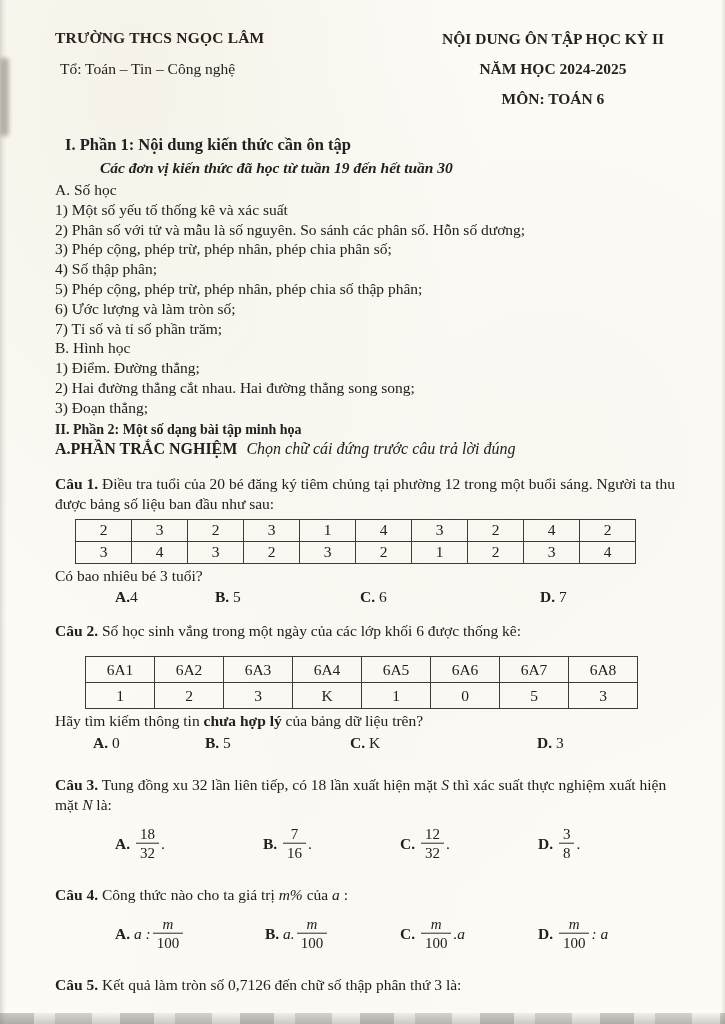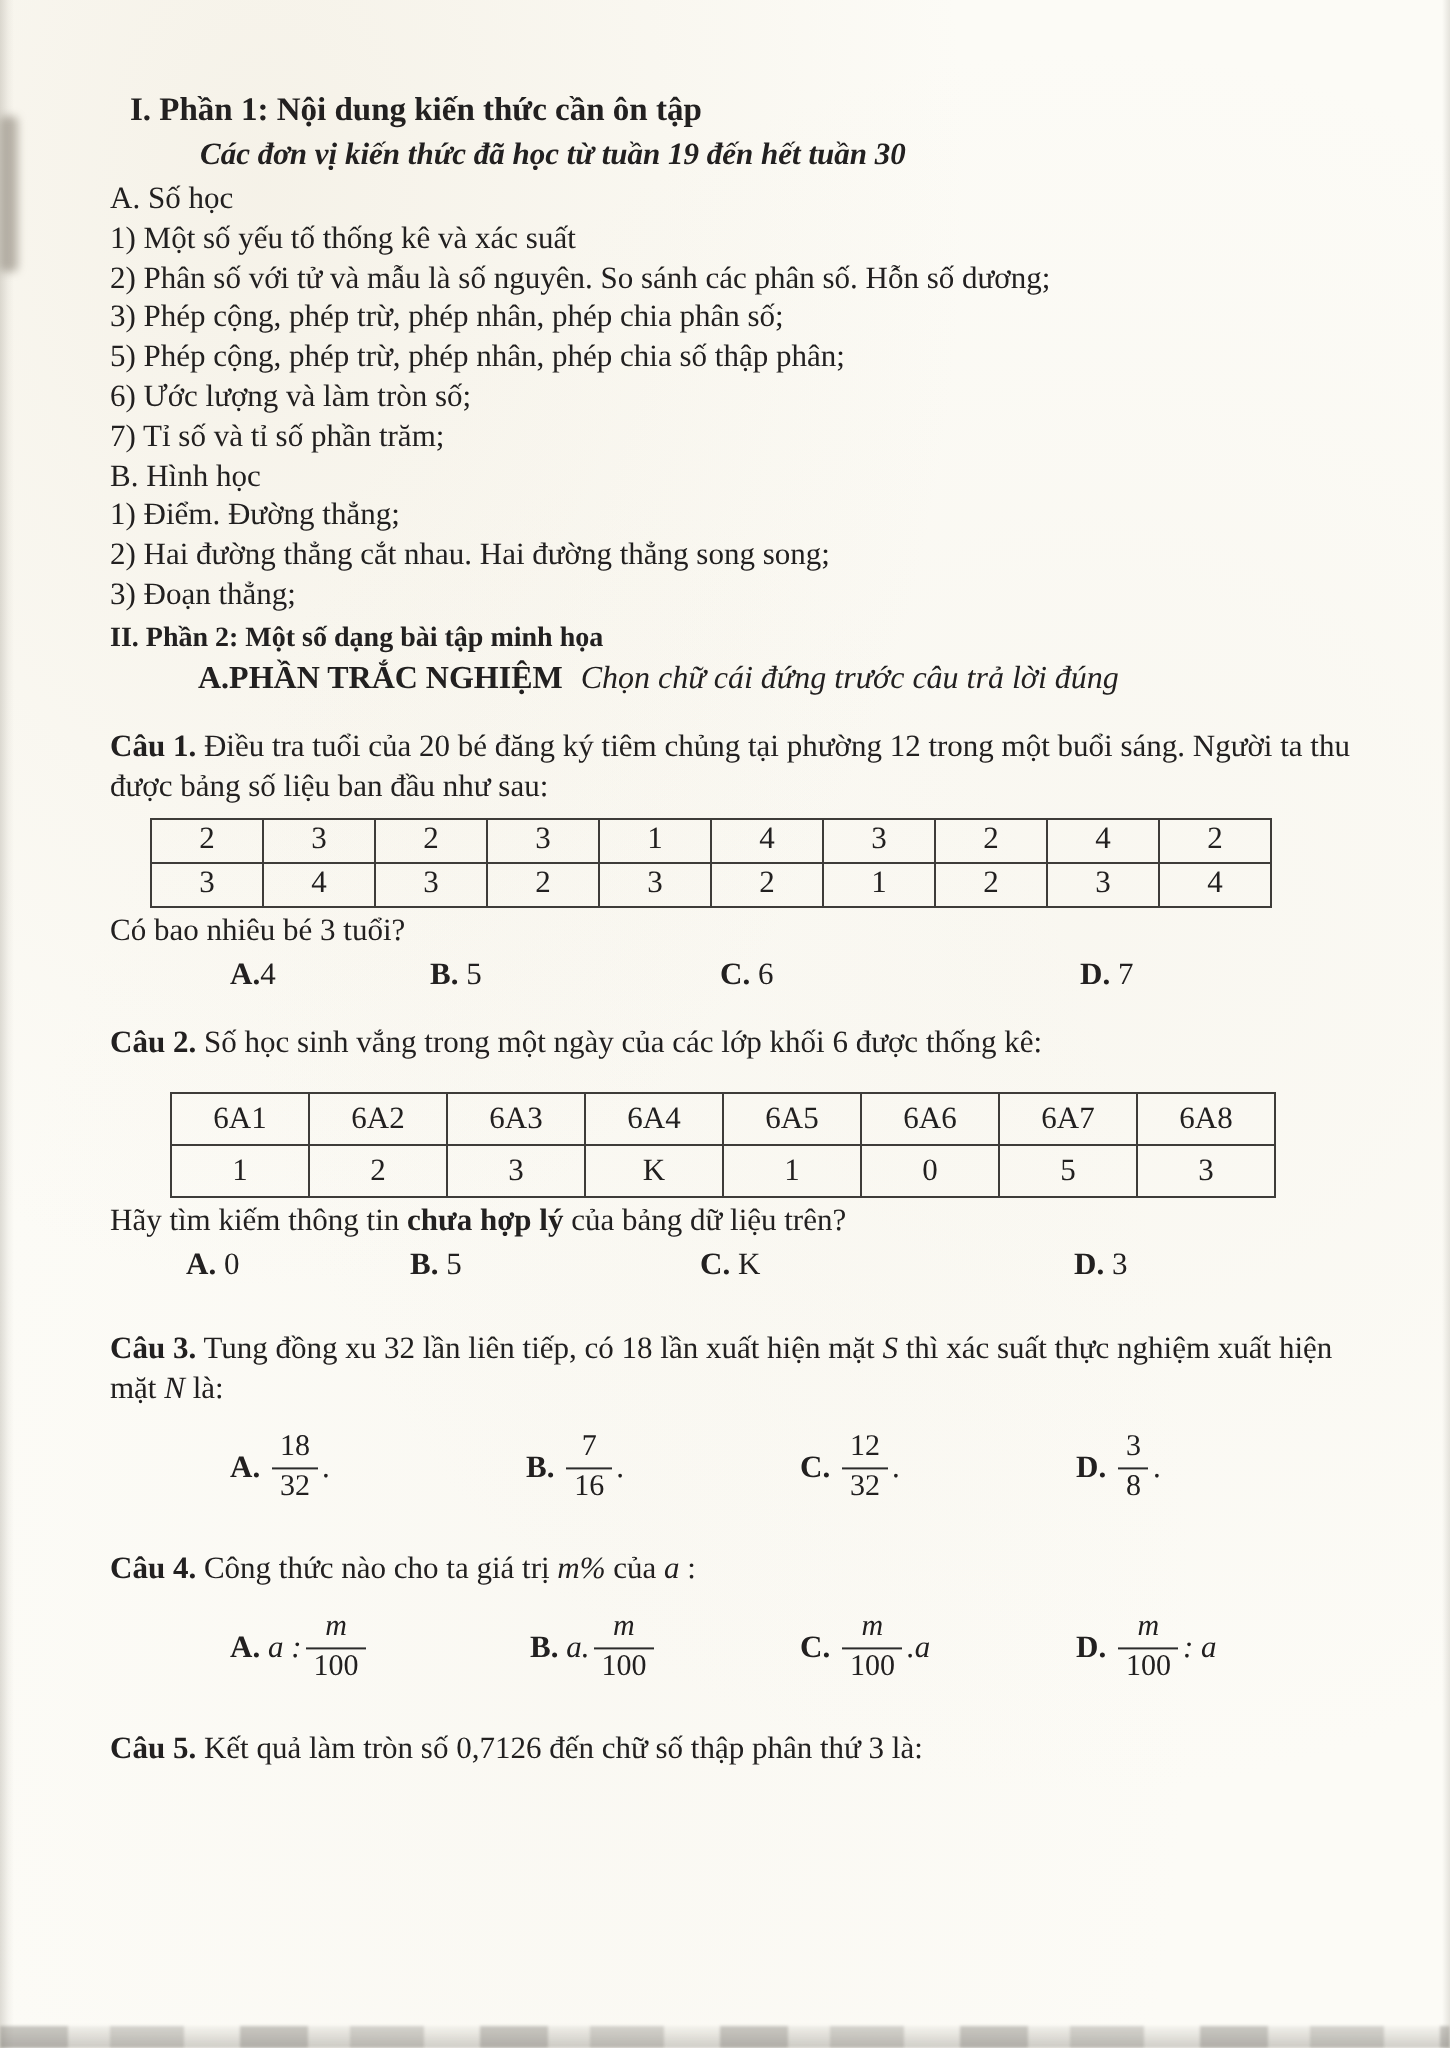--- a/index.html
+++ b/index.html
@@ -31,21 +31,21 @@
   .hdr-left{padding-top:4px;}
   .school{font-weight:bold;font-size:15.5px;letter-spacing:0.2px;color:#27221c;}
   .dept{margin-top:11px;padding-left:5px;font-size:15.5px;color:#26231e;}
   .hdr-right{width:262px;text-align:center;margin-right:6px;}
   .hdr-right div{font-weight:bold;font-size:15.5px;line-height:30px;color:#27221c;}
 
   .p1-heading{font-weight:bold;font-size:16.5px;margin:20px 0 3px 10px;}
   .p1-sub{font-weight:bold;font-style:italic;font-size:15.5px;margin:2px 0 2px 45px;}
   .klist div{line-height:19.8px;}
   .p2-heading{font-weight:bold;font-size:14px;margin-top:3px;}
-  .p2-sub{margin-top:1px;font-size:16px;margin-left:44px;}
+  .p2-sub{margin-top:1px;font-size:16px;}
   .p2-sub .lbl{font-weight:bold;}
   .p2-sub .note{font-style:italic;margin-left:5px;}
 
   .q{margin-top:12px;}
   .q b.qlbl{font-weight:bold;}
   .dtable{border-collapse:collapse;margin:5px 0 1px 20px;}
   .dtable td{border:1px solid #3e3c39;text-align:center;font-size:15.5px;padding:0;}
   .t1 td{width:55px;height:21px;}
   .t2 td{width:68px;height:25px;}
   .t2{margin-left:30px;margin-top:15px;}
@@ -61,29 +61,41 @@
   .frac{display:inline-block;vertical-align:middle;text-align:center;line-height:1.12;font-size:15px;margin:4px 2px;position:relative;top:-1px;}
   .frac .num{display:block;padding:0 4px 1px;}
   .frac .den{display:block;border-top:1.2px solid #2b2b2b;padding:1px 4px 0;}
 </style>
 </head>
 <body>
 
 <div class="page">
   <div class="content">
 
+    <div class="hdr">
+      <div class="hdr-left">
+        <div class="school">TRƯỜNG THCS NGỌC LÂM</div>
+        <div class="dept">Tổ: Toán – Tin – Công nghệ</div>
+      </div>
+      <div class="hdr-right">
+        <div>NỘI DUNG ÔN TẬP HỌC KỲ II</div>
+        <div>NĂM HỌC 2024-2025</div>
+        <div>MÔN: TOÁN 6</div>
+      </div>
+    </div>
 
     <div class="p1-heading">I. Phần 1: Nội dung kiến thức cần ôn tập</div>
     <div class="p1-sub">Các đơn vị kiến thức đã học từ tuần 19 đến hết tuần 30</div>
 
     <div class="klist">
       <div>A. Số học</div>
       <div>1) Một số yếu tố thống kê và xác suất</div>
       <div>2) Phân số với tử và mẫu là số nguyên. So sánh các phân số. Hỗn số dương;</div>
       <div>3) Phép cộng, phép trừ, phép nhân, phép chia phân số;</div>
+      <div>4) Số thập phân;</div>
       <div>5) Phép cộng, phép trừ, phép nhân, phép chia số thập phân;</div>
       <div>6) Ước lượng và làm tròn số;</div>
       <div>7) Tỉ số và tỉ số phần trăm;</div>
       <div>B. Hình học</div>
       <div>1) Điểm. Đường thẳng;</div>
       <div>2) Hai đường thẳng cắt nhau. Hai đường thẳng song song;</div>
       <div>3) Đoạn thẳng;</div>
     </div>
 
     <div class="p2-heading">II. Phần 2: Một số dạng bài tập minh họa</div>

